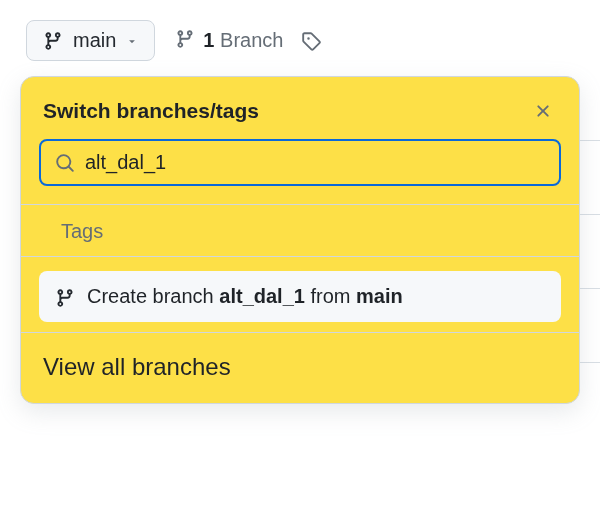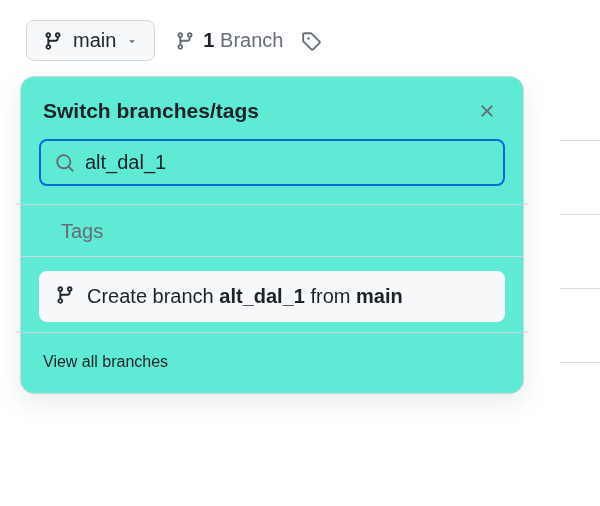--- a/index.html
+++ b/index.html
@@ -32,35 +32,34 @@
       color: #24292f;
       cursor: pointer;
     }
     .stats {
       display: flex;
       align-items: center;
       gap: 18px;
     }
     .stat {
       display: inline-flex;
-      align-items: center;
       gap: 8px;
       font-size: 20px;
       color: #656d76;
     }
     .stat b {
       color: #1f2328;
       font-weight: 600;
     }
     .popover {
       position: absolute;
       top: 76px;
       left: 20px;
-      width: 504px;
-      background: #5eead4;
+      width: 560px;
+      background: #fde047;
       border: 1px solid #d0d7de;
       border-radius: 14px;
       box-shadow: 0 8px 24px rgba(140,149,159,0.2);
     }
     .popover-header {
       display: flex;
       align-items: center;
       justify-content: space-between;
       padding: 20px 22px 14px 22px;
     }
@@ -126,35 +125,35 @@
       border-top-right-radius: 8px;
       background: #ffffff;
       margin-top: -1px;
     }
     .create-row {
       margin: 14px 18px 10px 18px;
       padding: 14px 16px;
       background: #f6f8fa;
       border-radius: 8px;
       display: flex;
-      align-items: flex-start;
+      align-items: flex-end;
       gap: 12px;
       font-size: 20px;
       color: #1f2328;
       cursor: pointer;
     }
     .create-row b {
       font-weight: 700;
     }
     .divider {
       border-top: 1px solid #d0d7de;
     }
     .view-all {
       padding: 20px 22px 22px 22px;
-      font-size: 16px;
+      font-size: 24px;
       color: #1f2328;
       cursor: pointer;
     }
     svg { display: block; }
     .icon-muted { color: #656d76; }
     .icon-dark { color: #24292f; }
     .bg-lines {
       position: absolute;
       right: 0;
       top: 140px;

